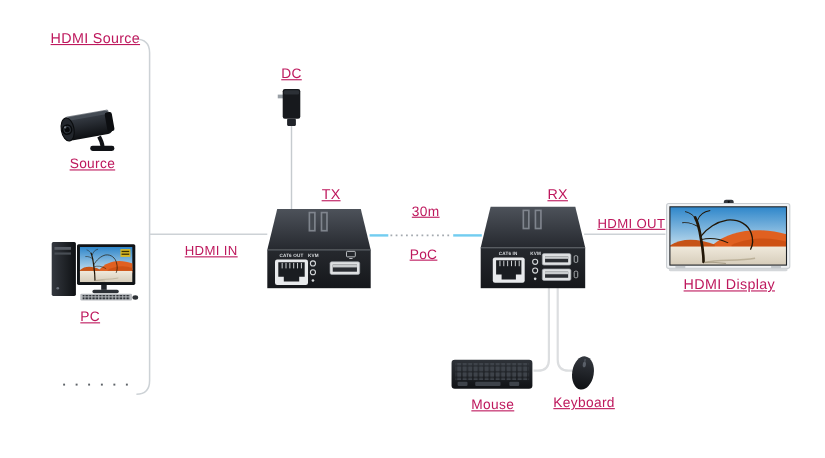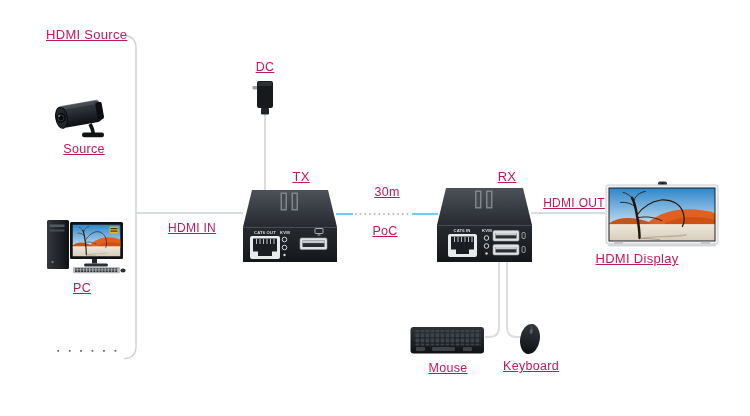--- a/index.html
+++ b/index.html
@@ -240,15 +240,15 @@
   <div class="dots">▪ ▪ ▪ ▪ ▪ ▪</div>
   <div class="lbl" style="left:265px;top:60px;">DC</div>
   <div class="lbl big" style="left:301px;top:169px;">TX</div>
   <div class="lbl big" style="left:483px;top:169px;padding-left:48px;">RX</div>
   <div class="lbl small" style="left:192px;top:197px;margin-top:24px;">HDMI IN</div>
   <div class="lbl" style="left:387px;top:185px;">30m</div>
   <div class="lbl" style="left:385px;top:224px;">PoC</div>
   <div class="lbl small" style="left:574px;top:196px;">HDMI OUT</div>
   <div class="lbl" style="left:448px;top:361px;text-align:center;">Mouse</div>
   <div class="lbl" style="left:531px;top:359px;">Keyboard</div>
-  <div class="lbl big" style="left:637px;top:251px;">HDMI Display</div>
+  <div class="lbl big" style="left:663px;top:251px;">HDMI Display</div>
 
 </div>
 
 </body></html>

